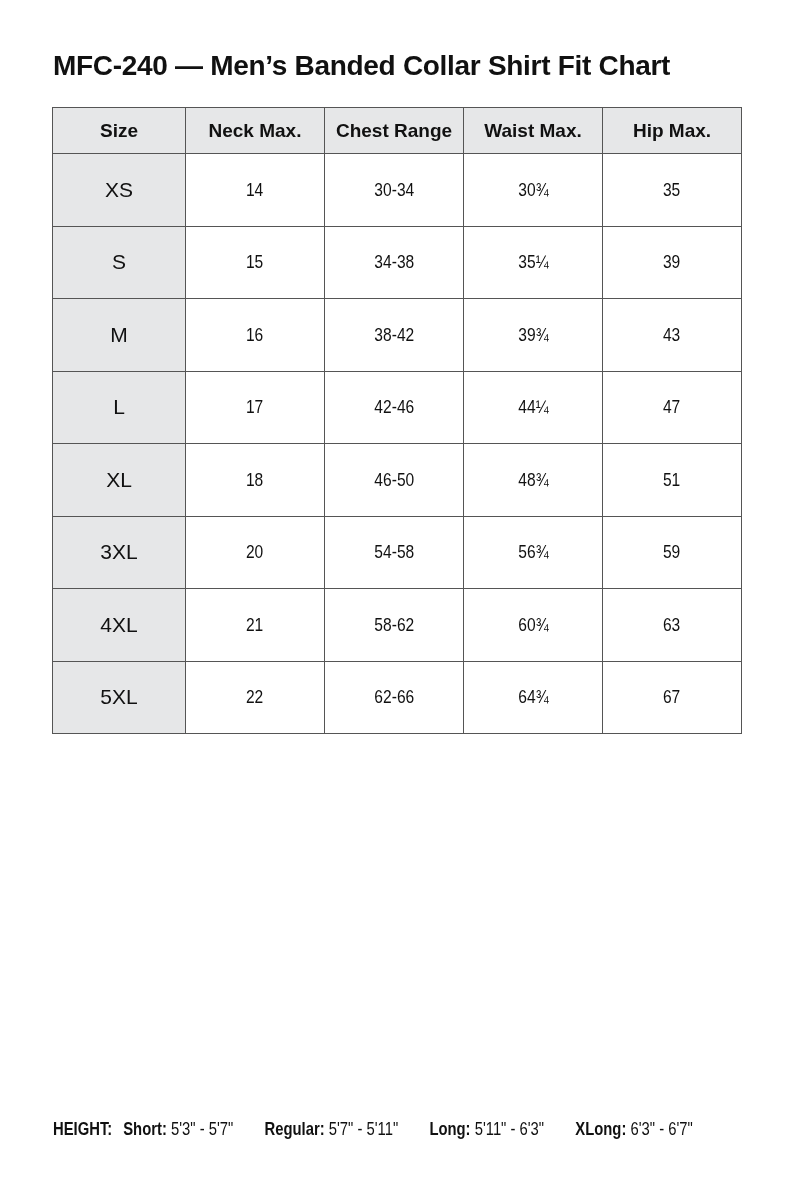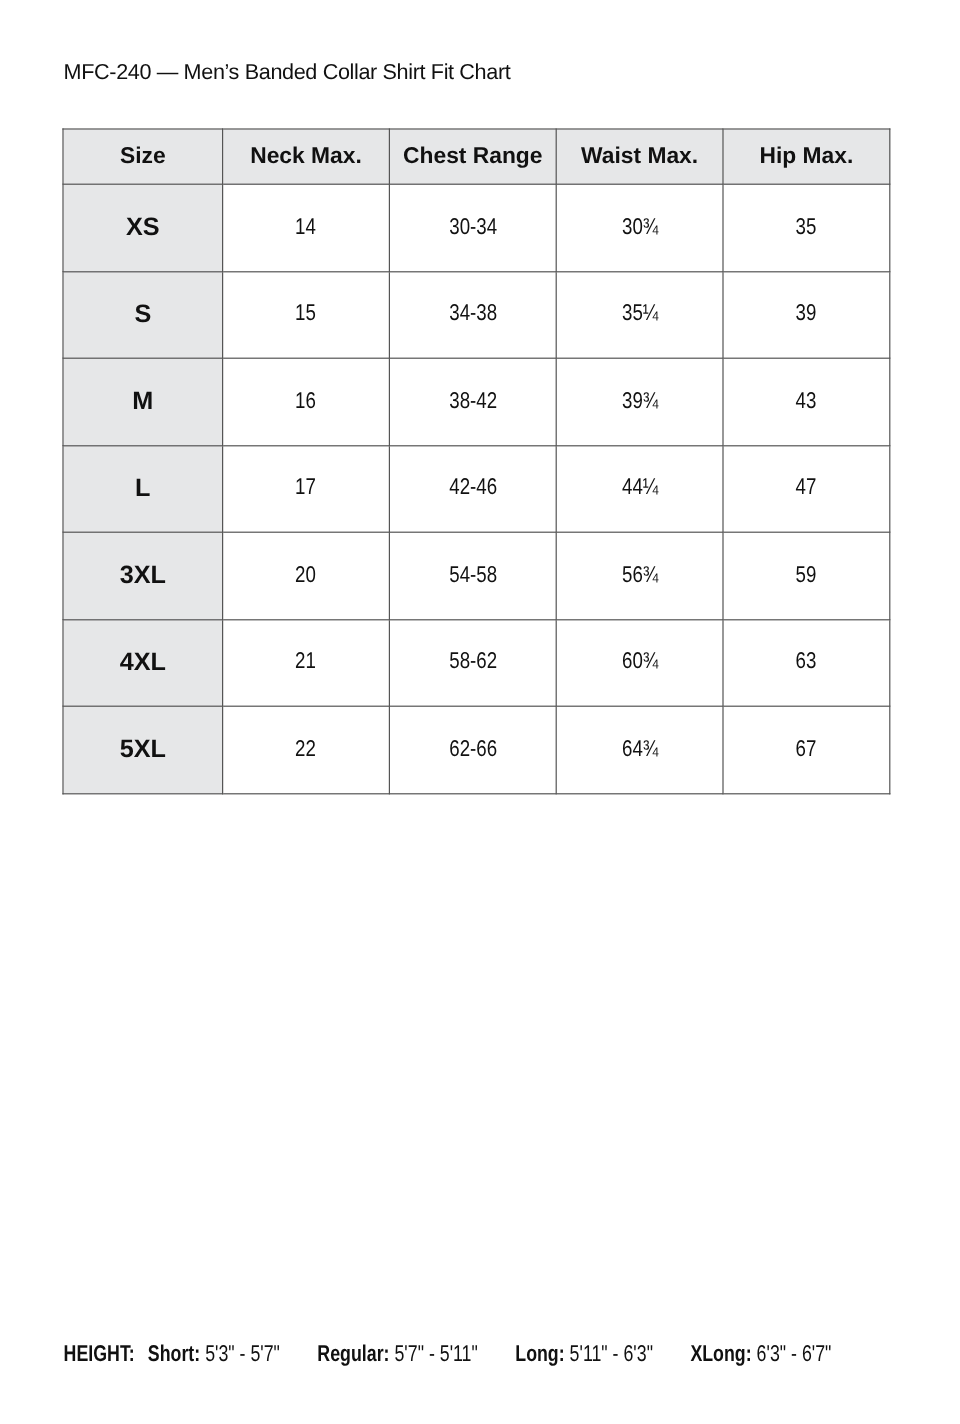--- a/index.html
+++ b/index.html
@@ -1,24 +1,24 @@
 <!DOCTYPE html>
 <html><head>
   <meta charset="utf-8">
   <style>
     html, body { margin: 0; padding: 0; background: #ffffff; }
     body { width: 800px; height: 1187px; position: relative; overflow: hidden; font-family: "Liberation Sans", sans-serif; color: #111; }
-    .title { position: absolute; left: 53px; top: 50px; font-size: 18px; font-weight: normal; letter-spacing: -0.3px; white-space: nowrap; }
+    .title { position: absolute; left: 53px; top: 50px; font-size: 28px; font-weight: bold; letter-spacing: -0.3px; white-space: nowrap; }
     table.fit { position: absolute; left: 52px; top: 107px; width: 690px; border-collapse: collapse; table-layout: fixed; }
     table.fit col.c0 { width: 133px; }
     table.fit col.c1, table.fit col.c2, table.fit col.c3, table.fit col.c4 { width: 139px; }
     table.fit th, table.fit td { border: 1.5px solid #555; text-align: center; vertical-align: middle; padding: 0; }
     table.fit thead th { height: 45px; background: #e6e7e8; font-size: 19px; font-weight: bold; margin-left: 24px; }
     table.fit tbody td { height: 71.5px; font-family: "Liberation Sans Narrow", "Liberation Sans", sans-serif; font-size: 19px; }
-    table.fit tbody td.size { background: #e6e7e8; font-weight: bold; font-size: 21px; }
+    table.fit tbody td.size { background: #e6e7e8; font-weight: normal; font-size: 21px; }
     table.fit tbody td.val { transform-origin: center; }
     table.fit tbody td.val span { display: inline-block; transform: scaleX(0.82); }
     .footer { position: absolute; left: 53px; top: 1118px; font-size: 19px; white-space: nowrap; display: flex; align-items: baseline; }
     .footer .inner { display: inline-block; transform: scaleX(0.78); transform-origin: left center; display: flex; align-items: baseline; }
     .footer b { font-weight: bold; }
     .footer .grp { margin-right: 40px; }
     .footer .lbl { margin-right: 14px; }
   </style>
 </head>
 <body>
@@ -65,20 +65,27 @@
         <td class="val"><span>43</span></td>
       </tr>
       <tr>
         <td class="size">L</td>
         <td class="val"><span>17</span></td>
         <td class="val"><span>42-46</span></td>
         <td class="val"><span>44¼</span></td>
         <td class="val"><span>47</span></td>
       </tr>
       <tr>
+        <td class="size">XL</td>
+        <td class="val"><span>18</span></td>
+        <td class="val"><span>46-50</span></td>
+        <td class="val"><span>48¾</span></td>
+        <td class="val"><span>51</span></td>
+      </tr>
+      <tr>
         <td class="size">3XL</td>
         <td class="val"><span>20</span></td>
         <td class="val"><span>54-58</span></td>
         <td class="val"><span>56¾</span></td>
         <td class="val"><span>59</span></td>
       </tr>
       <tr>
         <td class="size">4XL</td>
         <td class="val"><span>21</span></td>
         <td class="val"><span>58-62</span></td>

